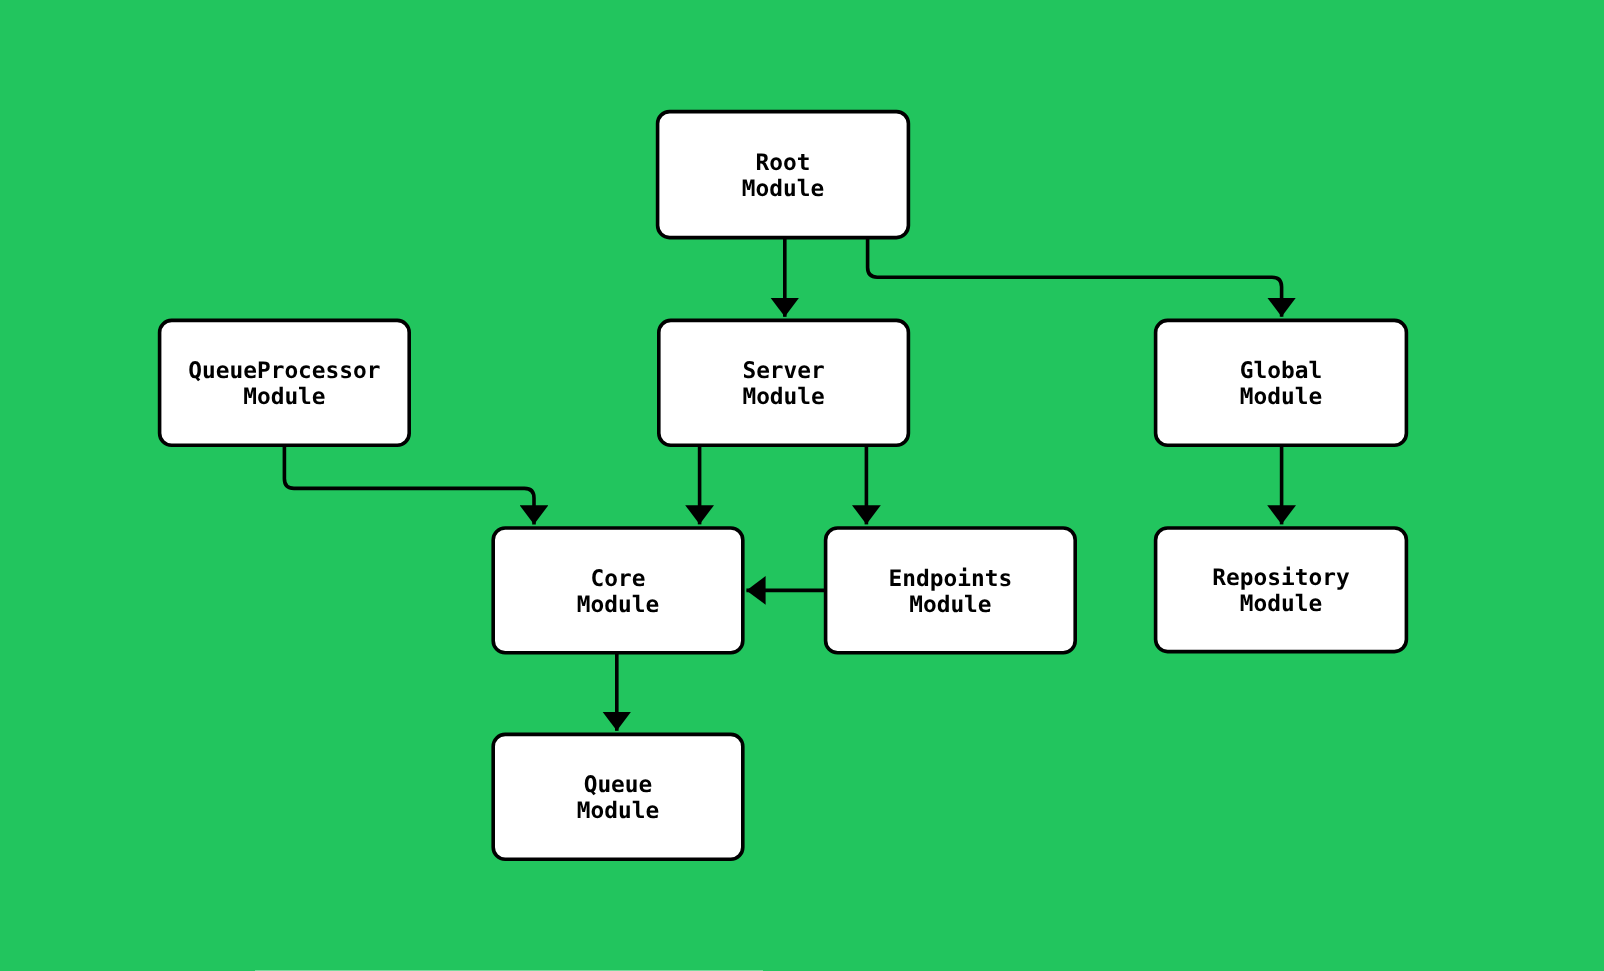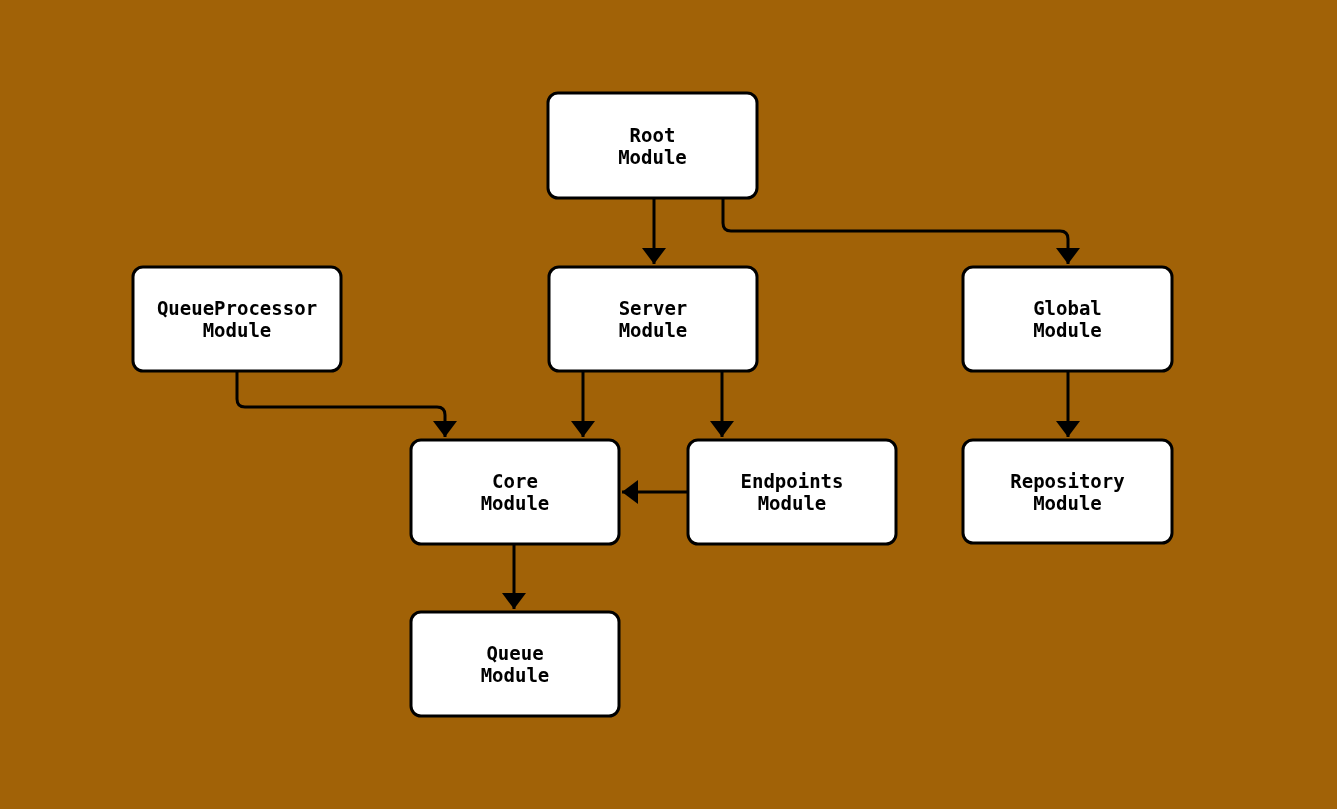--- a/index.html
+++ b/index.html
@@ -4,21 +4,21 @@
 <style>
   html, body {
     margin: 0;
     padding: 0;
     background: #ffffff;
   }
   .stage {
     position: relative;
     width: 1337px;
     height: 809px;
-    background: #a16207;
+    background: #22c55e;
     overflow: hidden;
   }
   svg {
     display: block;
   }
   .node-rect {
     fill: #ffffff;
     stroke: #000000;
     stroke-width: 3;
   }

